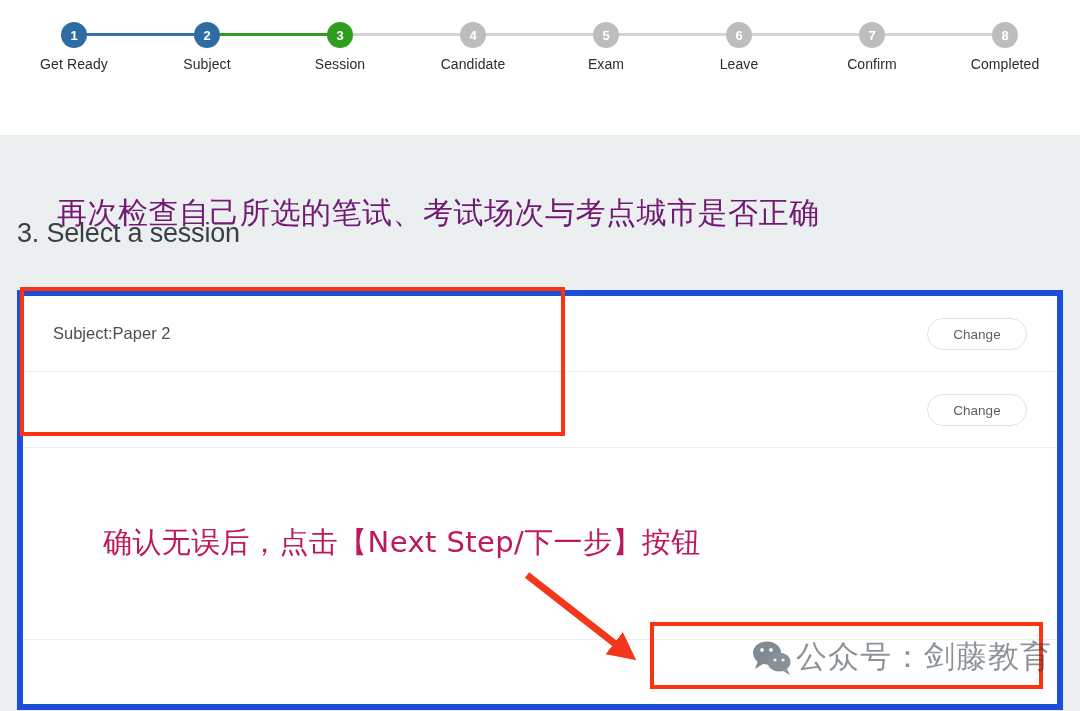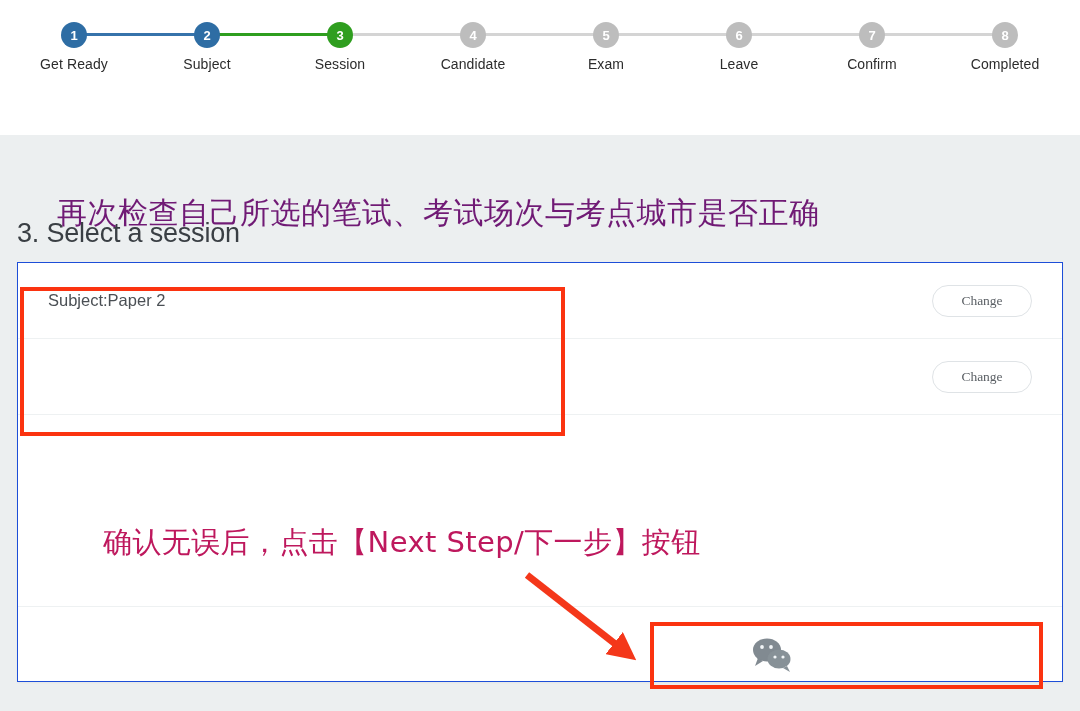--- a/index.html
+++ b/index.html
@@ -76,24 +76,24 @@
     font-size: 27px;
     color: #3a3f44;
     font-weight: normal;
     letter-spacing: -0.2px;
     white-space: nowrap;
   }
 
   
   .card {
     position: absolute;
-    left: 17px; top: 262px;
+    left: 17px; top: 290px;
     width: 1046px; height: 420px;
     background: #ffffff;
-    border: 1px solid #1d4ed8;
+    border: 6px solid #1d4ed8;
     box-shadow: 0 1px 2px rgba(0,0,0,0.04);
   }
   .card-row {
     position: relative;
     height: 76px;
     border-bottom: 1px solid #eef1f2;
     display: flex;
     align-items: center;
     padding: 0 30px 0 30px;
   }
@@ -105,21 +105,21 @@
   .change-btn {
     position: absolute;
     right: 30px;
     top: 22px;
     width: 100px; height: 32px;
     border: 1px solid #dfe3e6;
     border-radius: 16px;
     background: #ffffff;
     color: #5a5f64;
     font-size: 13.5px;
-    font-family: Liberation Serif, serif;
+    font-family: Liberation Sans, sans-serif;
     cursor: pointer;
     display: flex; align-items: center; justify-content: center;
   }
   .card-spacer {
     height: 192px;
     border-bottom: 1px solid #eef1f2;
   }
   .card-footer {
     position: relative;
     height: 86px;
@@ -265,13 +265,14 @@
   <svg class="wm-logo" viewBox="0 0 40 36">
     <ellipse cx="15" cy="14" rx="14" ry="11.5" fill="#1b2b38"></ellipse>
     <path d="M6 22 L3 30 L11 25 Z" fill="#1b2b38"></path>
     <ellipse cx="27" cy="23" rx="11.5" ry="9.5" fill="#263843"></ellipse>
     <path d="M35 30 L38 36 L31 32 Z" fill="#263843"></path>
     <circle cx="10" cy="11" r="1.9" fill="#e8eef2"></circle>
     <circle cx="19" cy="11" r="1.9" fill="#e8eef2"></circle>
     <circle cx="23" cy="21" r="1.6" fill="#e8eef2"></circle>
     <circle cx="31" cy="21" r="1.6" fill="#e8eef2"></circle>
   </svg>
+  <span class="wm-text">公众号：剑藤教育</span>
 </div>
 
 </body></html>

